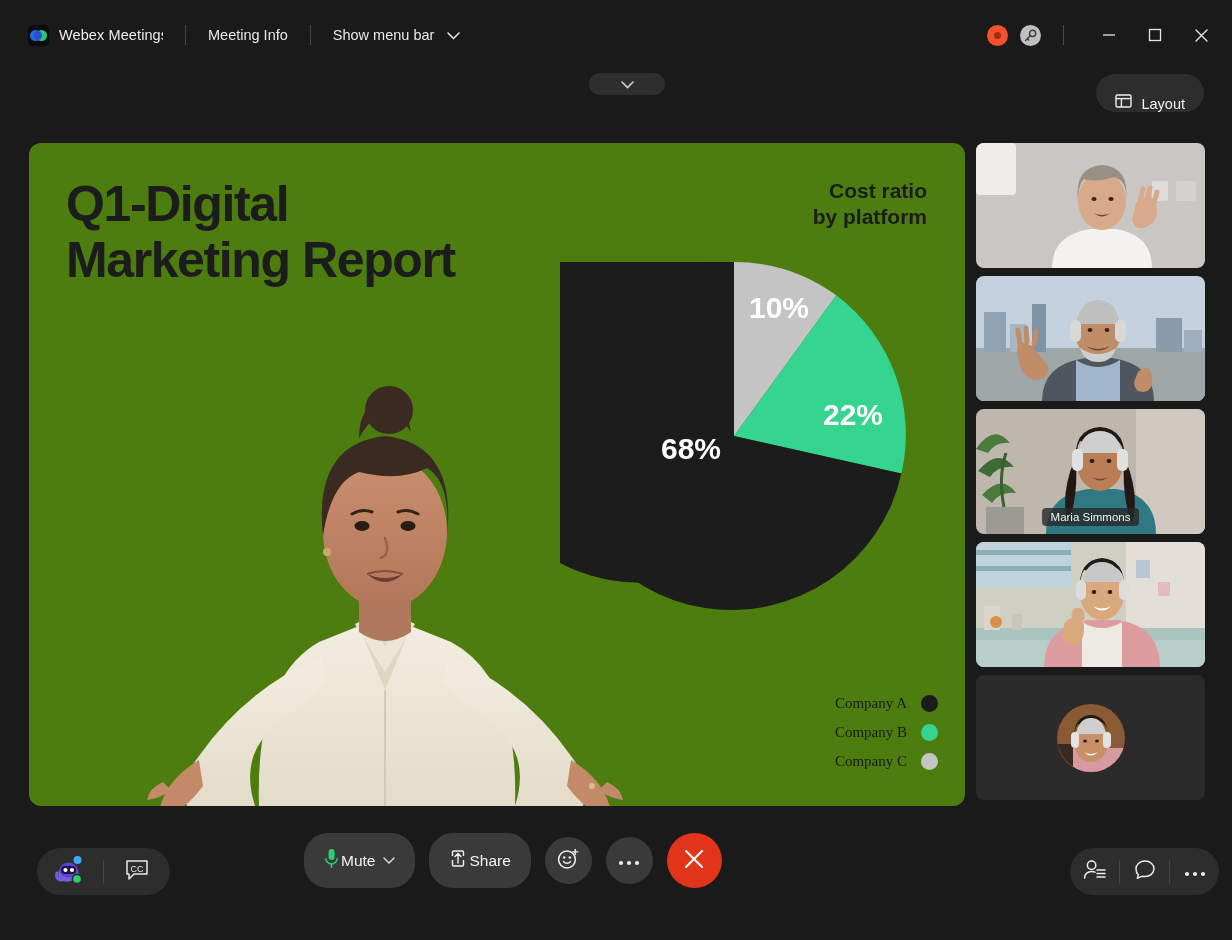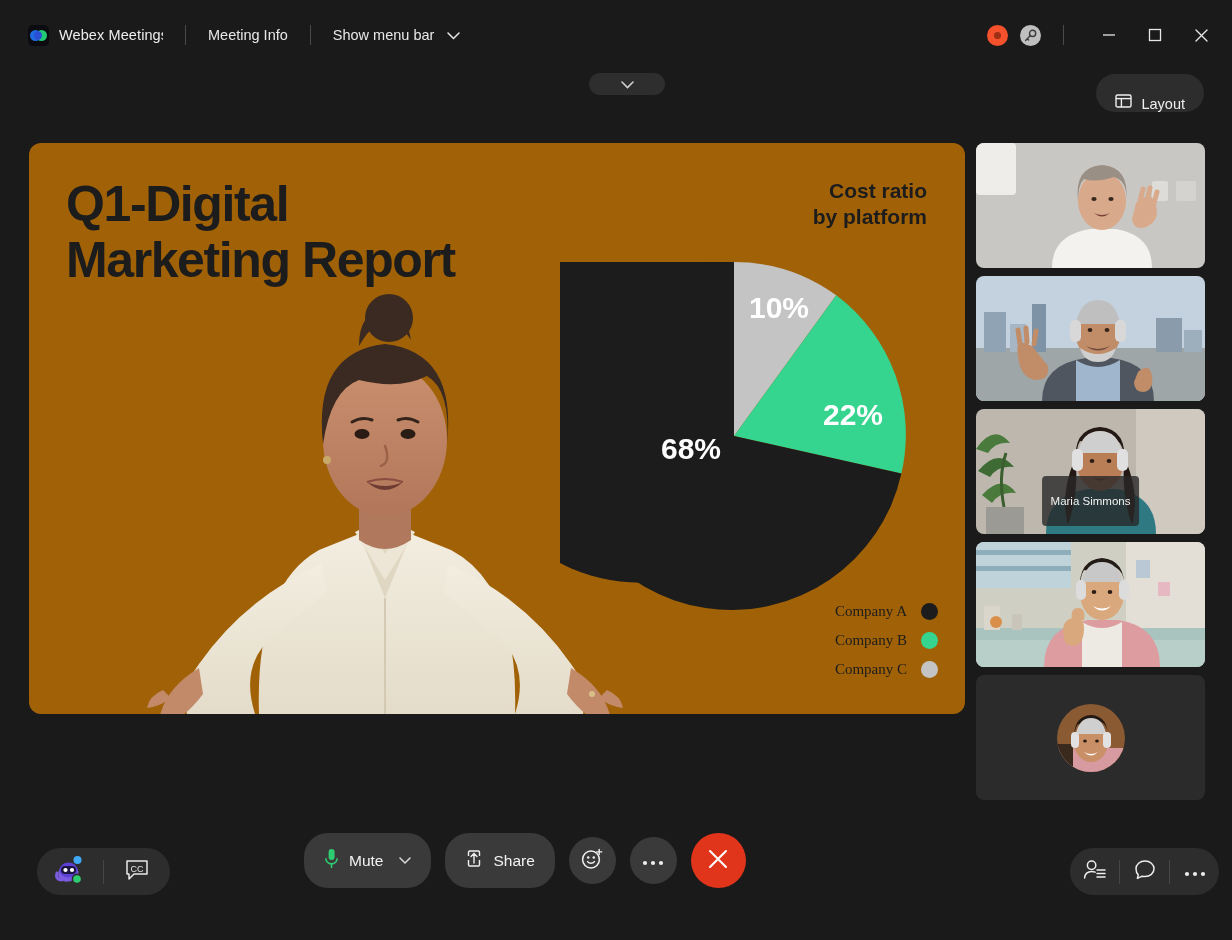--- a/index.html
+++ b/index.html
@@ -68,22 +68,22 @@
   .layout-btn {
     position: absolute; top: 74px; right: 28px; height: 38px;
     background: #2D2D2D; border-radius: 19px; color: #EFEFEF;
     display: flex; align-items: flex-end; gap: 9px; padding: 0 19px;
     font-size: 14.5px;
   }
 
   
   .stage {
     position: absolute; left: 29px; top: 143px;
-    width: 936px; height: 571px;
-    background: #a16207; border-radius: 12px; overflow: hidden;
+    width: 936px; height: 663px;
+    background: #4d7c0f; border-radius: 12px; overflow: hidden;
   }
   .slide-title {
     position: absolute; left: 37px; top: 33px;
     font-size: 50px; font-weight: bold; line-height: 1.12;
     color: #1C1C1C; letter-spacing: -1.4px;
     white-space: pre-line;
   }
   .chart-head {
     position: absolute; right: 38px; top: 35px;
     text-align: right; font-size: 21px; font-weight: bold;
@@ -121,21 +121,21 @@
     display: flex; flex-direction: column; gap: 8px;
   }
   .thumb {
     width: 229px; height: 125px; border-radius: 8px; overflow: hidden;
     position: relative; background: #2B2B2B;
   }
   .thumb svg { display: block; width: 100%; height: 100%; }
   .name-tag {
     position: absolute; left: 50%; transform: translateX(-50%); bottom: 8px;
     background: rgba(40,40,40,.80); color: #F2F2F2;
-    font-size: 11.5px; padding: 19px 9px; border-radius: 4px; white-space: nowrap;
+    font-size: 11.5px; padding: 3px 9px; border-radius: 4px; white-space: nowrap;
   }
   .thumb.avatar-tile { background: #2B2B2B; display: flex; align-items: center; justify-content: center; }
   .avatar-circle {
     width: 68px; height: 68px; border-radius: 50%; overflow: hidden; position: relative;
   }
 
   
   .bottombar { position: absolute; left: 12px; bottom: 0; width: 1232px; height: 114px; }
 
   .left-group {
@@ -143,21 +143,21 @@
     background: #2D2D2D; border-radius: 24px; display: flex; align-items: center;
   }
   .lg-btn { width: 66px; height: 47px; display: flex; align-items: center; justify-content: center; }
   .lg-div { width: 1px; height: 24px; background: #464646; }
 
   .center-group {
     position: absolute; left: 292px; top: 7px; display: flex; align-items: center; gap: 14px;
   }
   .pill {
     height: 55px; background: #3A3A3A; border-radius: 24px;
-    display: flex; align-items: center; gap: 10px; padding: 0 20px;
+    display: flex; align-items: center; gap: 2px; padding: 0 20px;
     color: #F2F2F2; font-size: 15.5px; white-space: nowrap;
   }
   .pill .chev { margin-left: 6px; display: inline-flex; }
   .circ {
     width: 47px; height: 47px; border-radius: 50%; background: #3A3A3A;
     display: flex; align-items: center; justify-content: center;
   }
   .circ.end { background: #E0351B; width: 55px; height: 55px; }
 
   .right-group {

